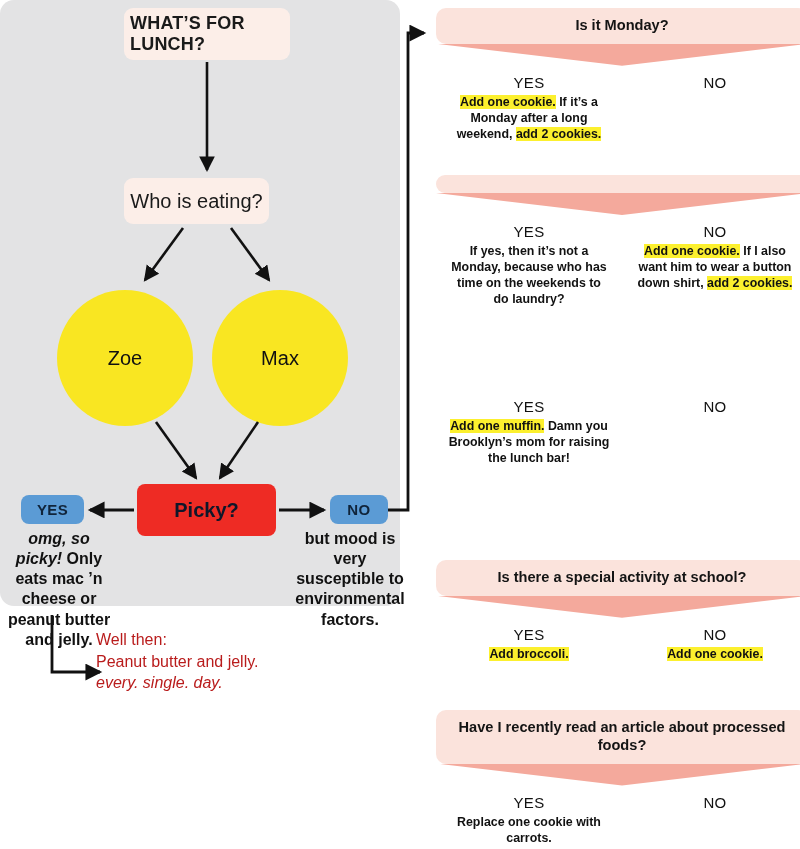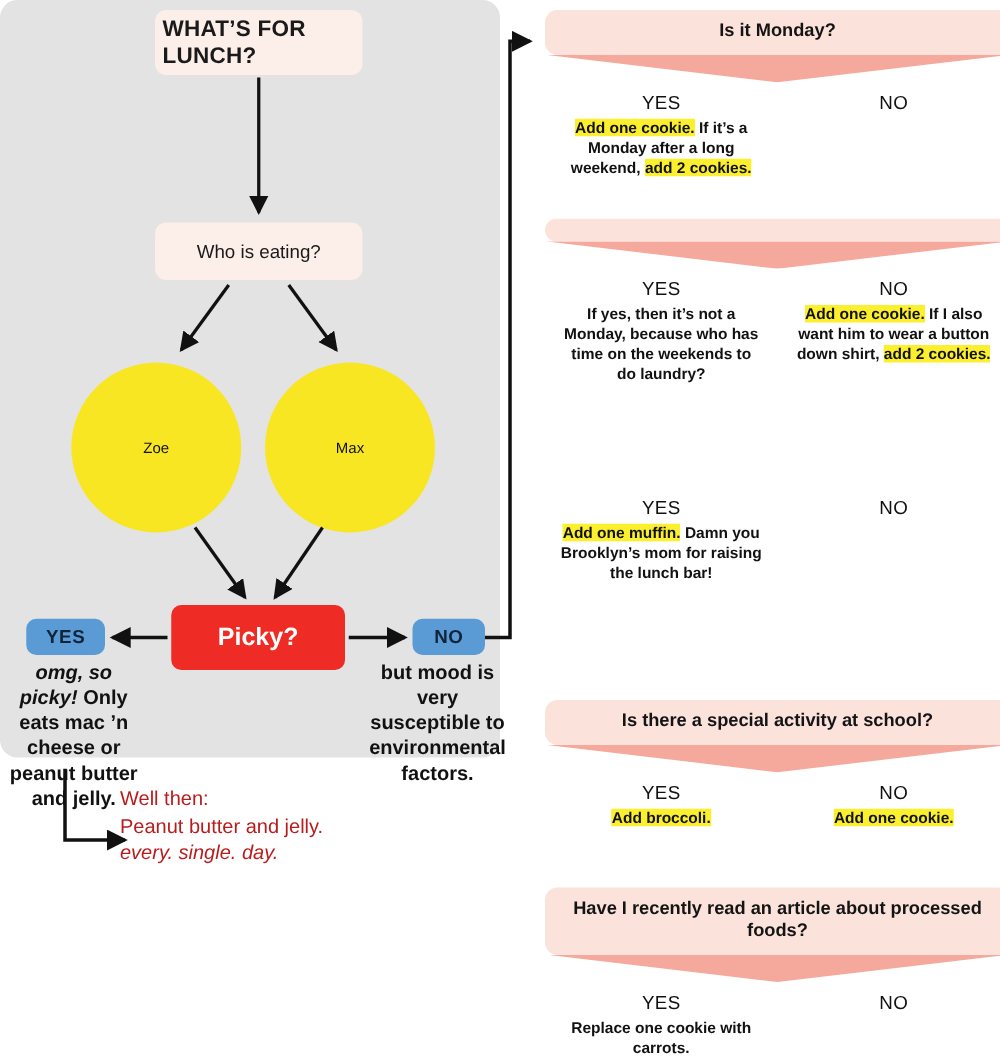--- a/index.html
+++ b/index.html
@@ -49,54 +49,54 @@
     font-size: 18px;
     font-weight: bold;
     letter-spacing: 0.2px;
     line-height: 1.18;
     padding: 0 6px;
   }
 
   #who-box {
     left: 124px;
     top: 178px;
-    width: 166px;
+    width: 145px;
     height: 46px;
-    font-size: 15px;
+    font-size: 20px;
     font-weight: 500;
   }
 
   .circle {
     position: absolute;
     border-radius: 50%;
     background: #f9e622;
     display: flex;
     align-items: center;
     justify-content: center;
-    font-size: 12px;
+    font-size: 20px;
     font-weight: 500;
     color: #111;
   }
   #circle-zoe { left: 57px; top: 290px; width: 136px; height: 136px; }
   #circle-max { left: 212px; top: 290px; width: 136px; height: 136px; }
 
   #picky-box {
     position: absolute;
     left: 137px;
     top: 484px;
     width: 139px;
     height: 52px;
     background: #ee2b24;
     border-radius: 8px;
     display: flex;
     align-items: center;
     justify-content: center;
     font-size: 20px;
     font-weight: 600;
-    color: #ffffff;
+    color: #0f172a;
   }
 
   .badge {
     position: absolute;
     background: #5b9bd5;
     border-radius: 8px;
     display: flex;
     align-items: center;
     justify-content: center;
     font-size: 15px;

